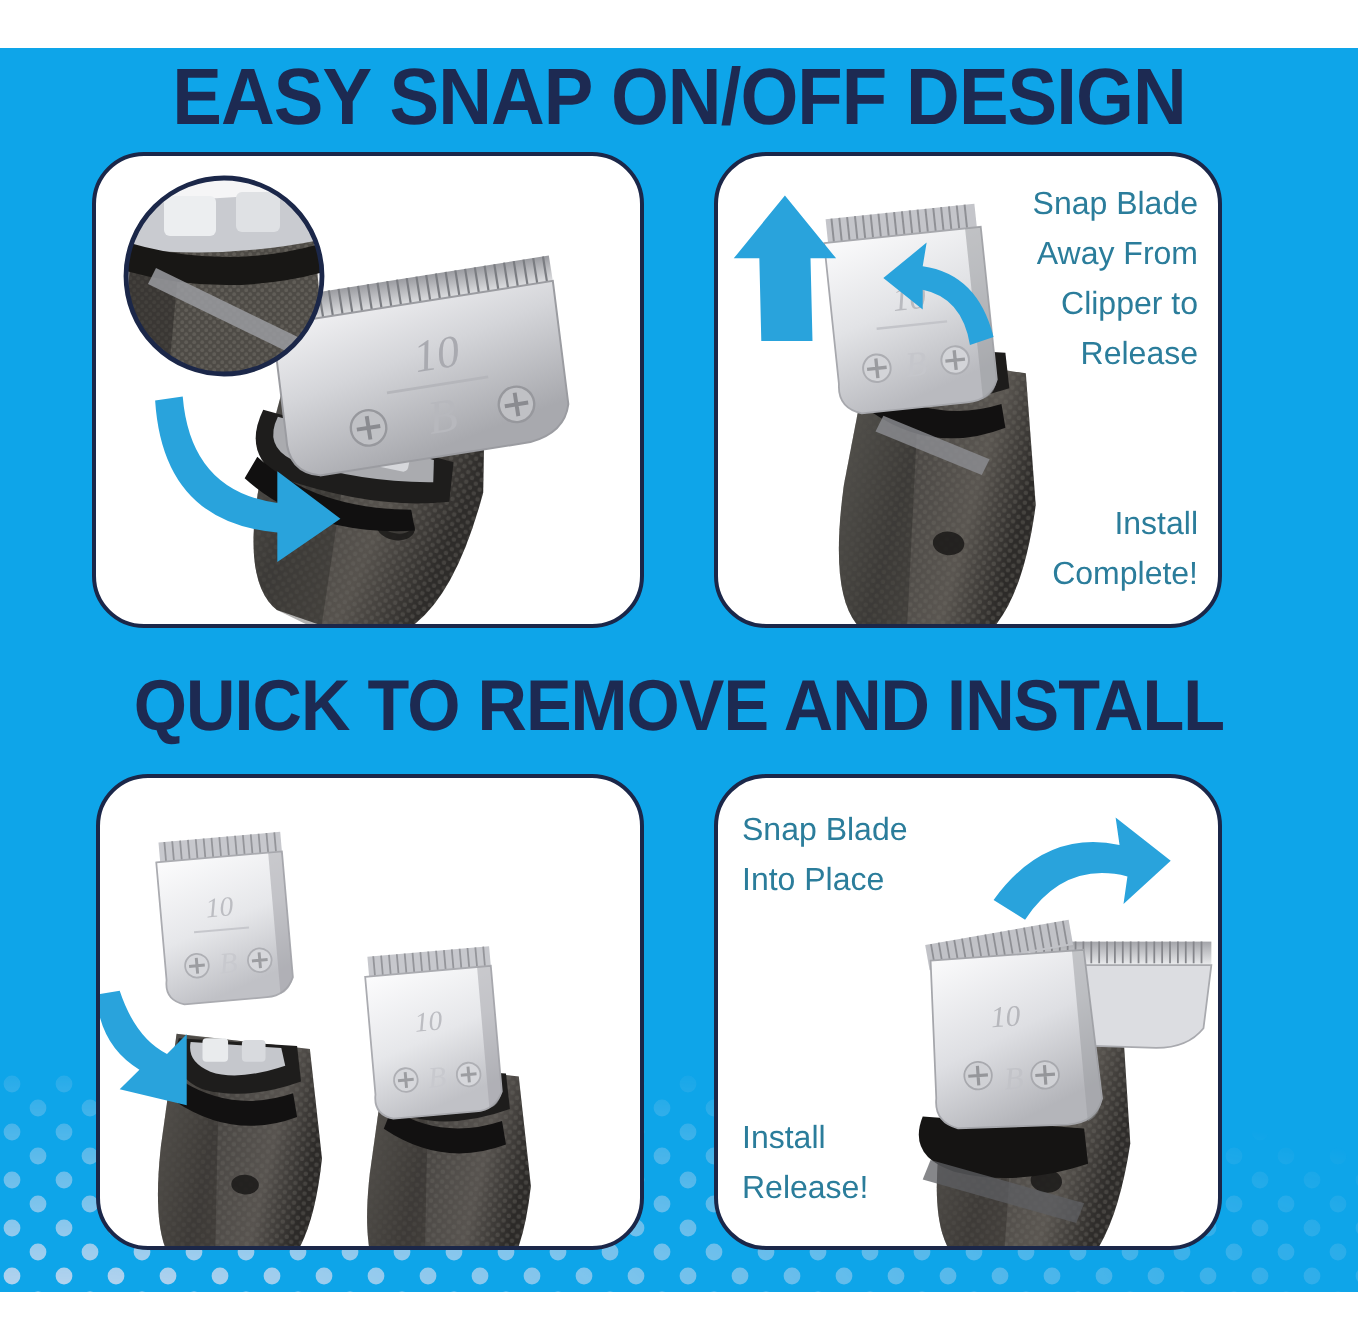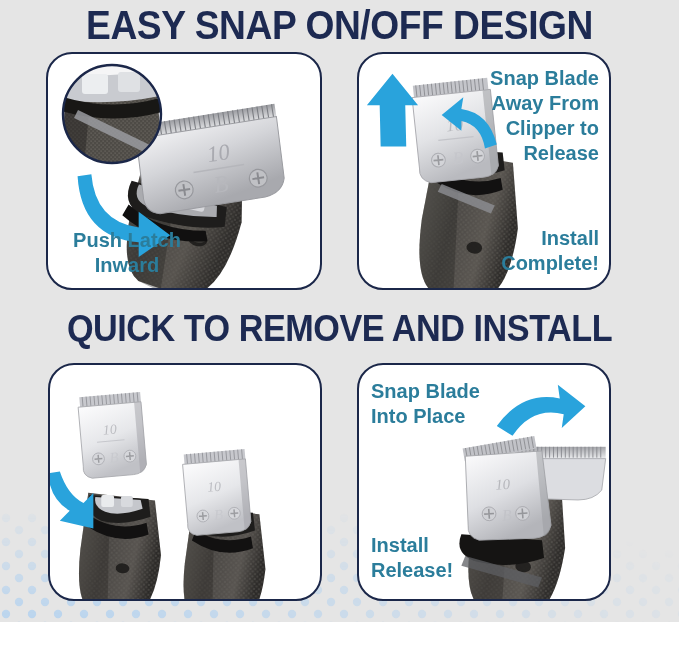--- a/index.html
+++ b/index.html
@@ -9,22 +9,23 @@
     background: #ffffff;
   }
   body {
     font-family: "Liberation Sans", sans-serif;
   }
 
   #infographic {
     position: relative;
     width: 679px;
     height: 622px;
-    background: #e5e5e5;
+    background: #0ea5e9;
     overflow: hidden;
+    margin-top: 24px;
   }
 
   
   .dot-pattern {
     position: absolute;
     left: 0;
     bottom: 0;
     width: 679px;
     height: 110px;
     pointer-events: none;
@@ -69,23 +70,23 @@
   }
   #panel-1 { left: 46px;  top: 52px;  width: 276px; height: 238px; }
   #panel-2 { left: 357px; top: 52px;  width: 254px; height: 238px; }
   #panel-3 { left: 48px;  top: 363px; width: 274px; height: 238px; }
   #panel-4 { left: 357px; top: 363px; width: 254px; height: 238px; }
 
   .panel-caption {
     position: absolute;
     color: #2b7d9b;
     font-family: "Liberation Sans", sans-serif;
-    font-size: 20px;
+    font-size: 16px;
     line-height: 25px;
-    font-weight: bold;
+    font-weight: normal;
     z-index: 8;
     white-space: pre-line;
   }
 
   
   #cap-1-main  { left: 8px;   bottom: 10px; width: 142px; text-align: center; }
   #cap-2-main  { right: 10px; top: 12px;    width: 136px; text-align: right; }
   #cap-2-sub   { right: 10px; bottom: 12px; width: 136px; text-align: right; }
   #cap-3-main  { left: 96px;  top: 14px;    width: 160px; text-align: center; }
   #cap-4-main  { left: 12px;  top: 14px;    width: 130px; text-align: left; }
@@ -231,22 +232,20 @@
         <path d="M 18 48 L 92 84 L 88 92 L 14 56 Z" fill="#9a9ba0" opacity="0.85"></path>
       </g>
       <circle cx="52" cy="52" r="49" fill="none" stroke="#1b2749" stroke-width="2.4"></circle>
     </svg>
 
     <svg class="arrow-layer" viewBox="0 0 276 238">
       <path d="M 44 122 Q 48 170 92 176 L 92 160 L 124 184 L 92 206 L 92 191
                Q 34 186 30 124 Z" fill="#29a3dc"></path>
     </svg>
 
-    <div class="panel-caption" id="cap-1-main">Push Latch
-Inward</div>
   </div>
 
   <div class="panel" id="panel-2">
 
     <svg class="art" viewBox="0 0 254 238" preserveAspectRatio="none">
       <defs>
         <linearGradient id="p2body" x1="0" y1="0" x2="1" y2="0.25">
           <stop offset="0%" stop-color="#716e68"></stop>
           <stop offset="40%" stop-color="#4b4845"></stop>
           <stop offset="75%" stop-color="#5a5651"></stop>

